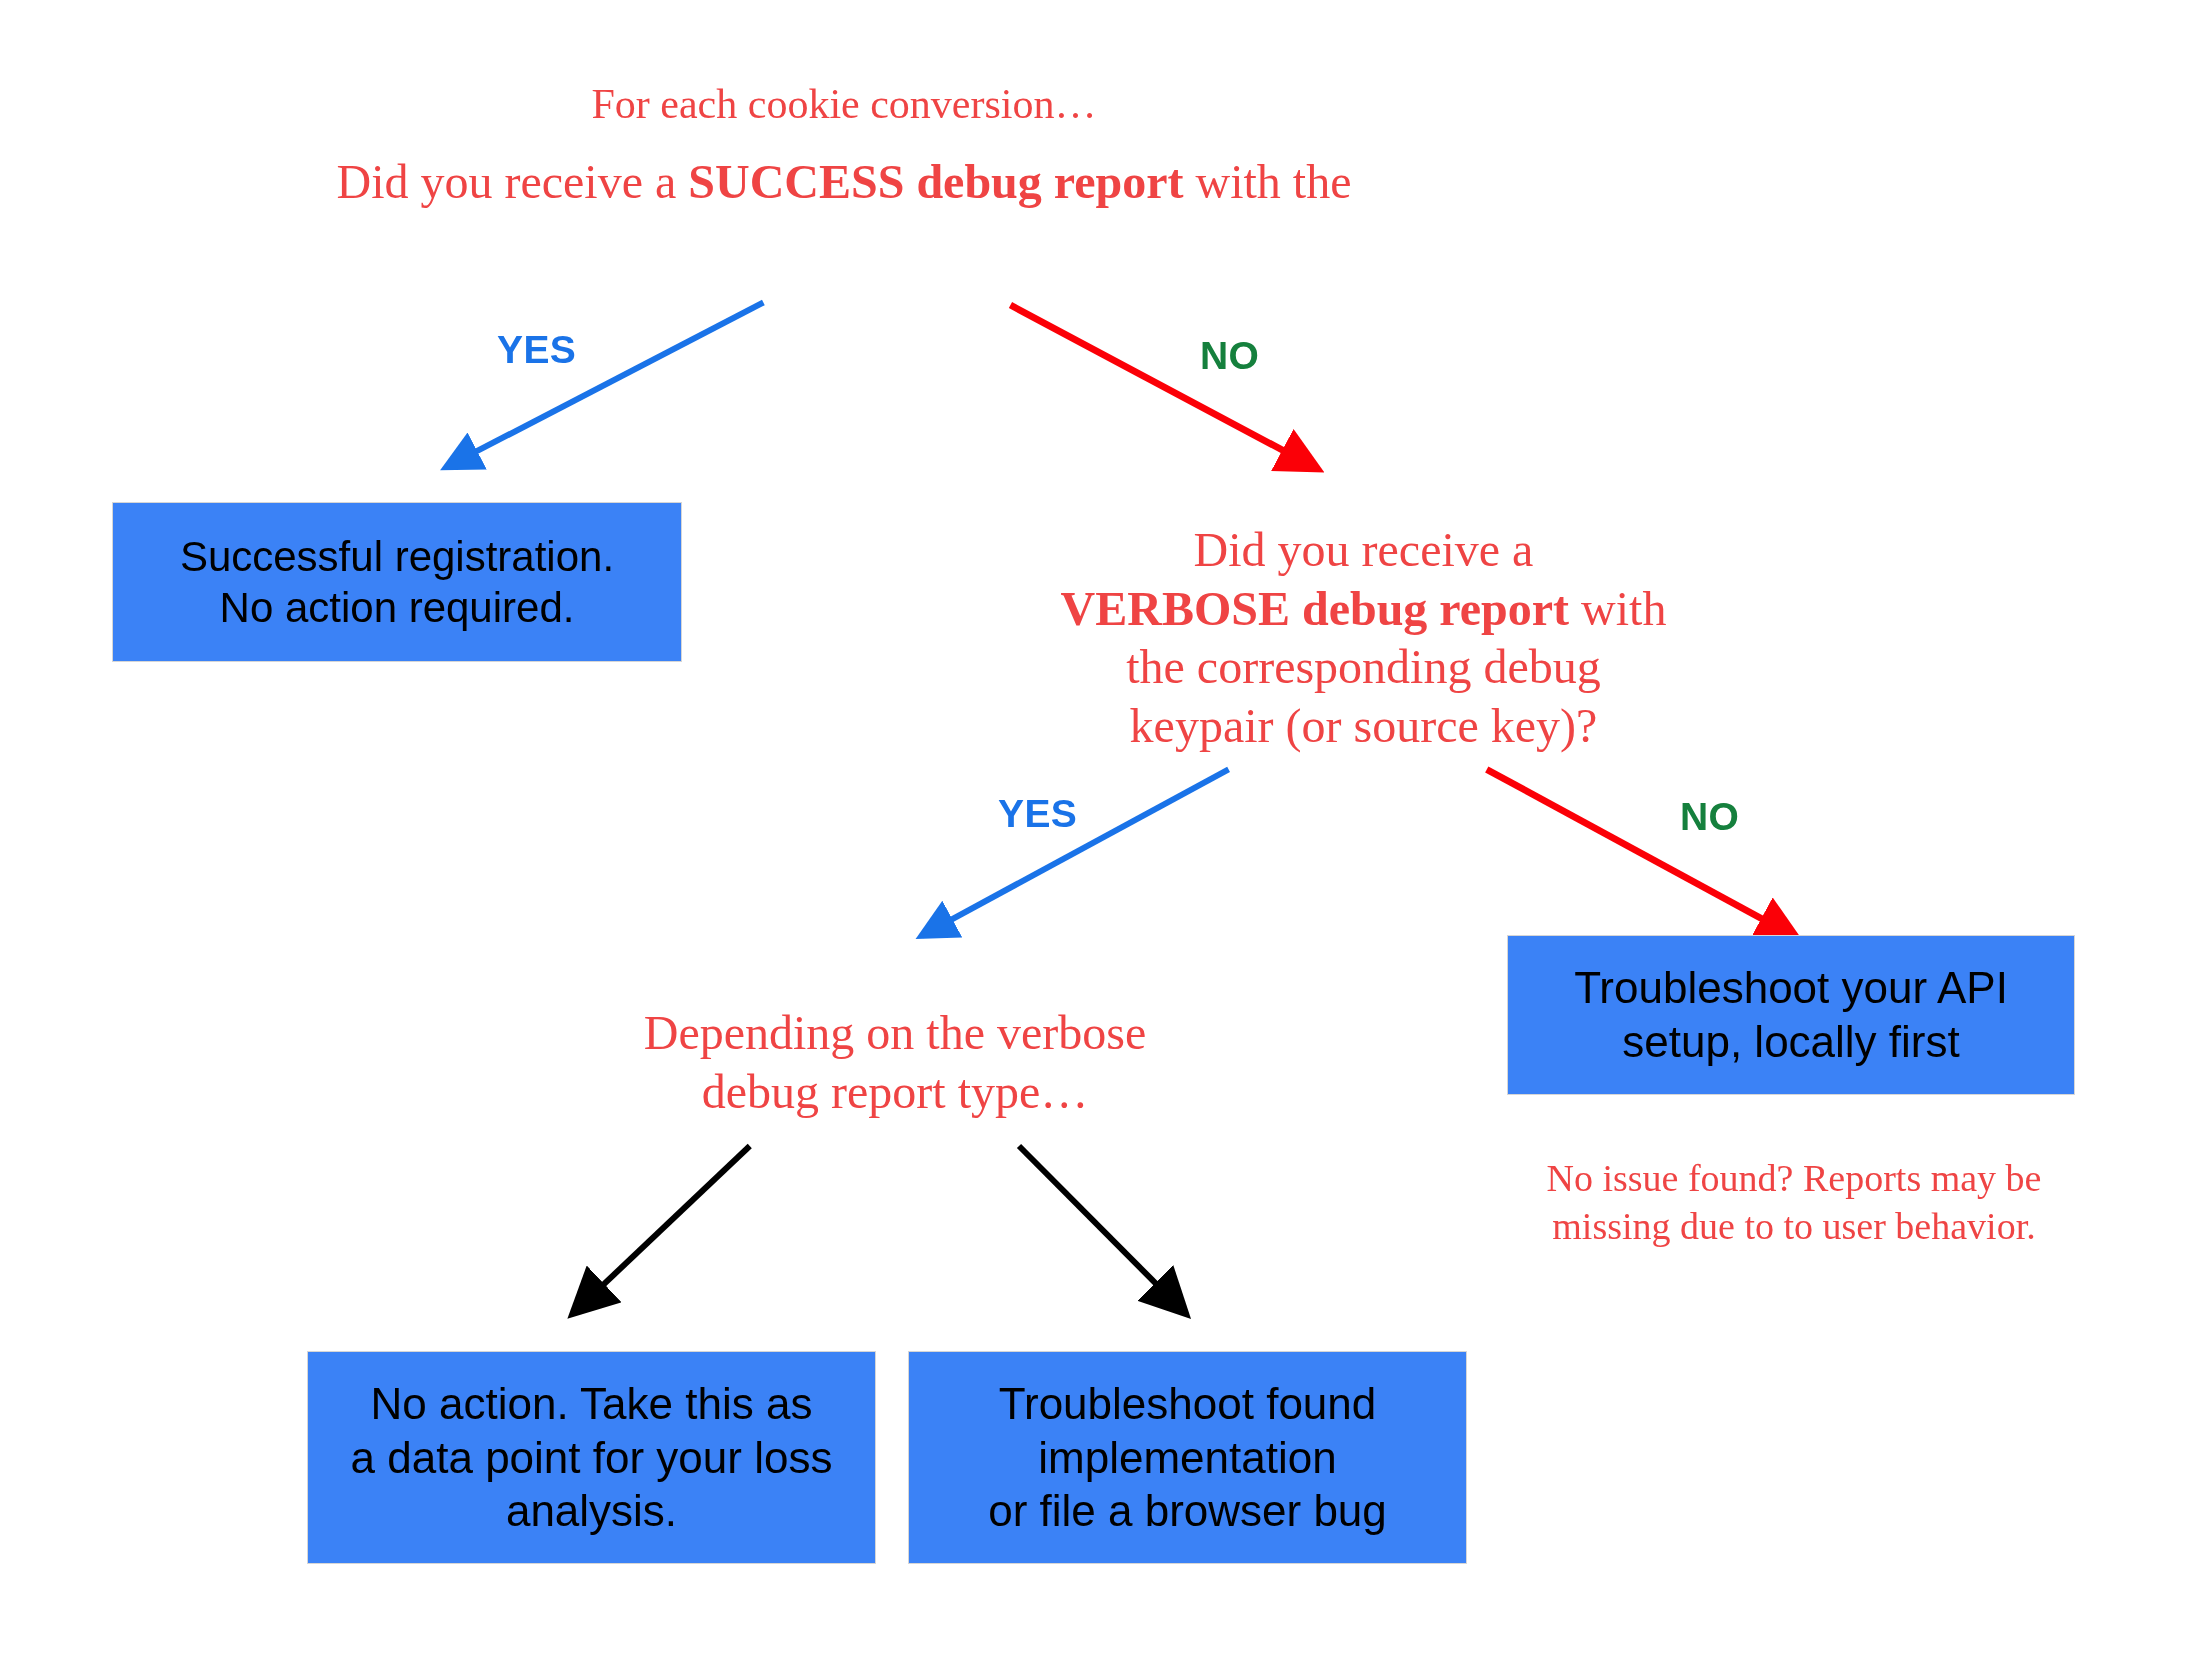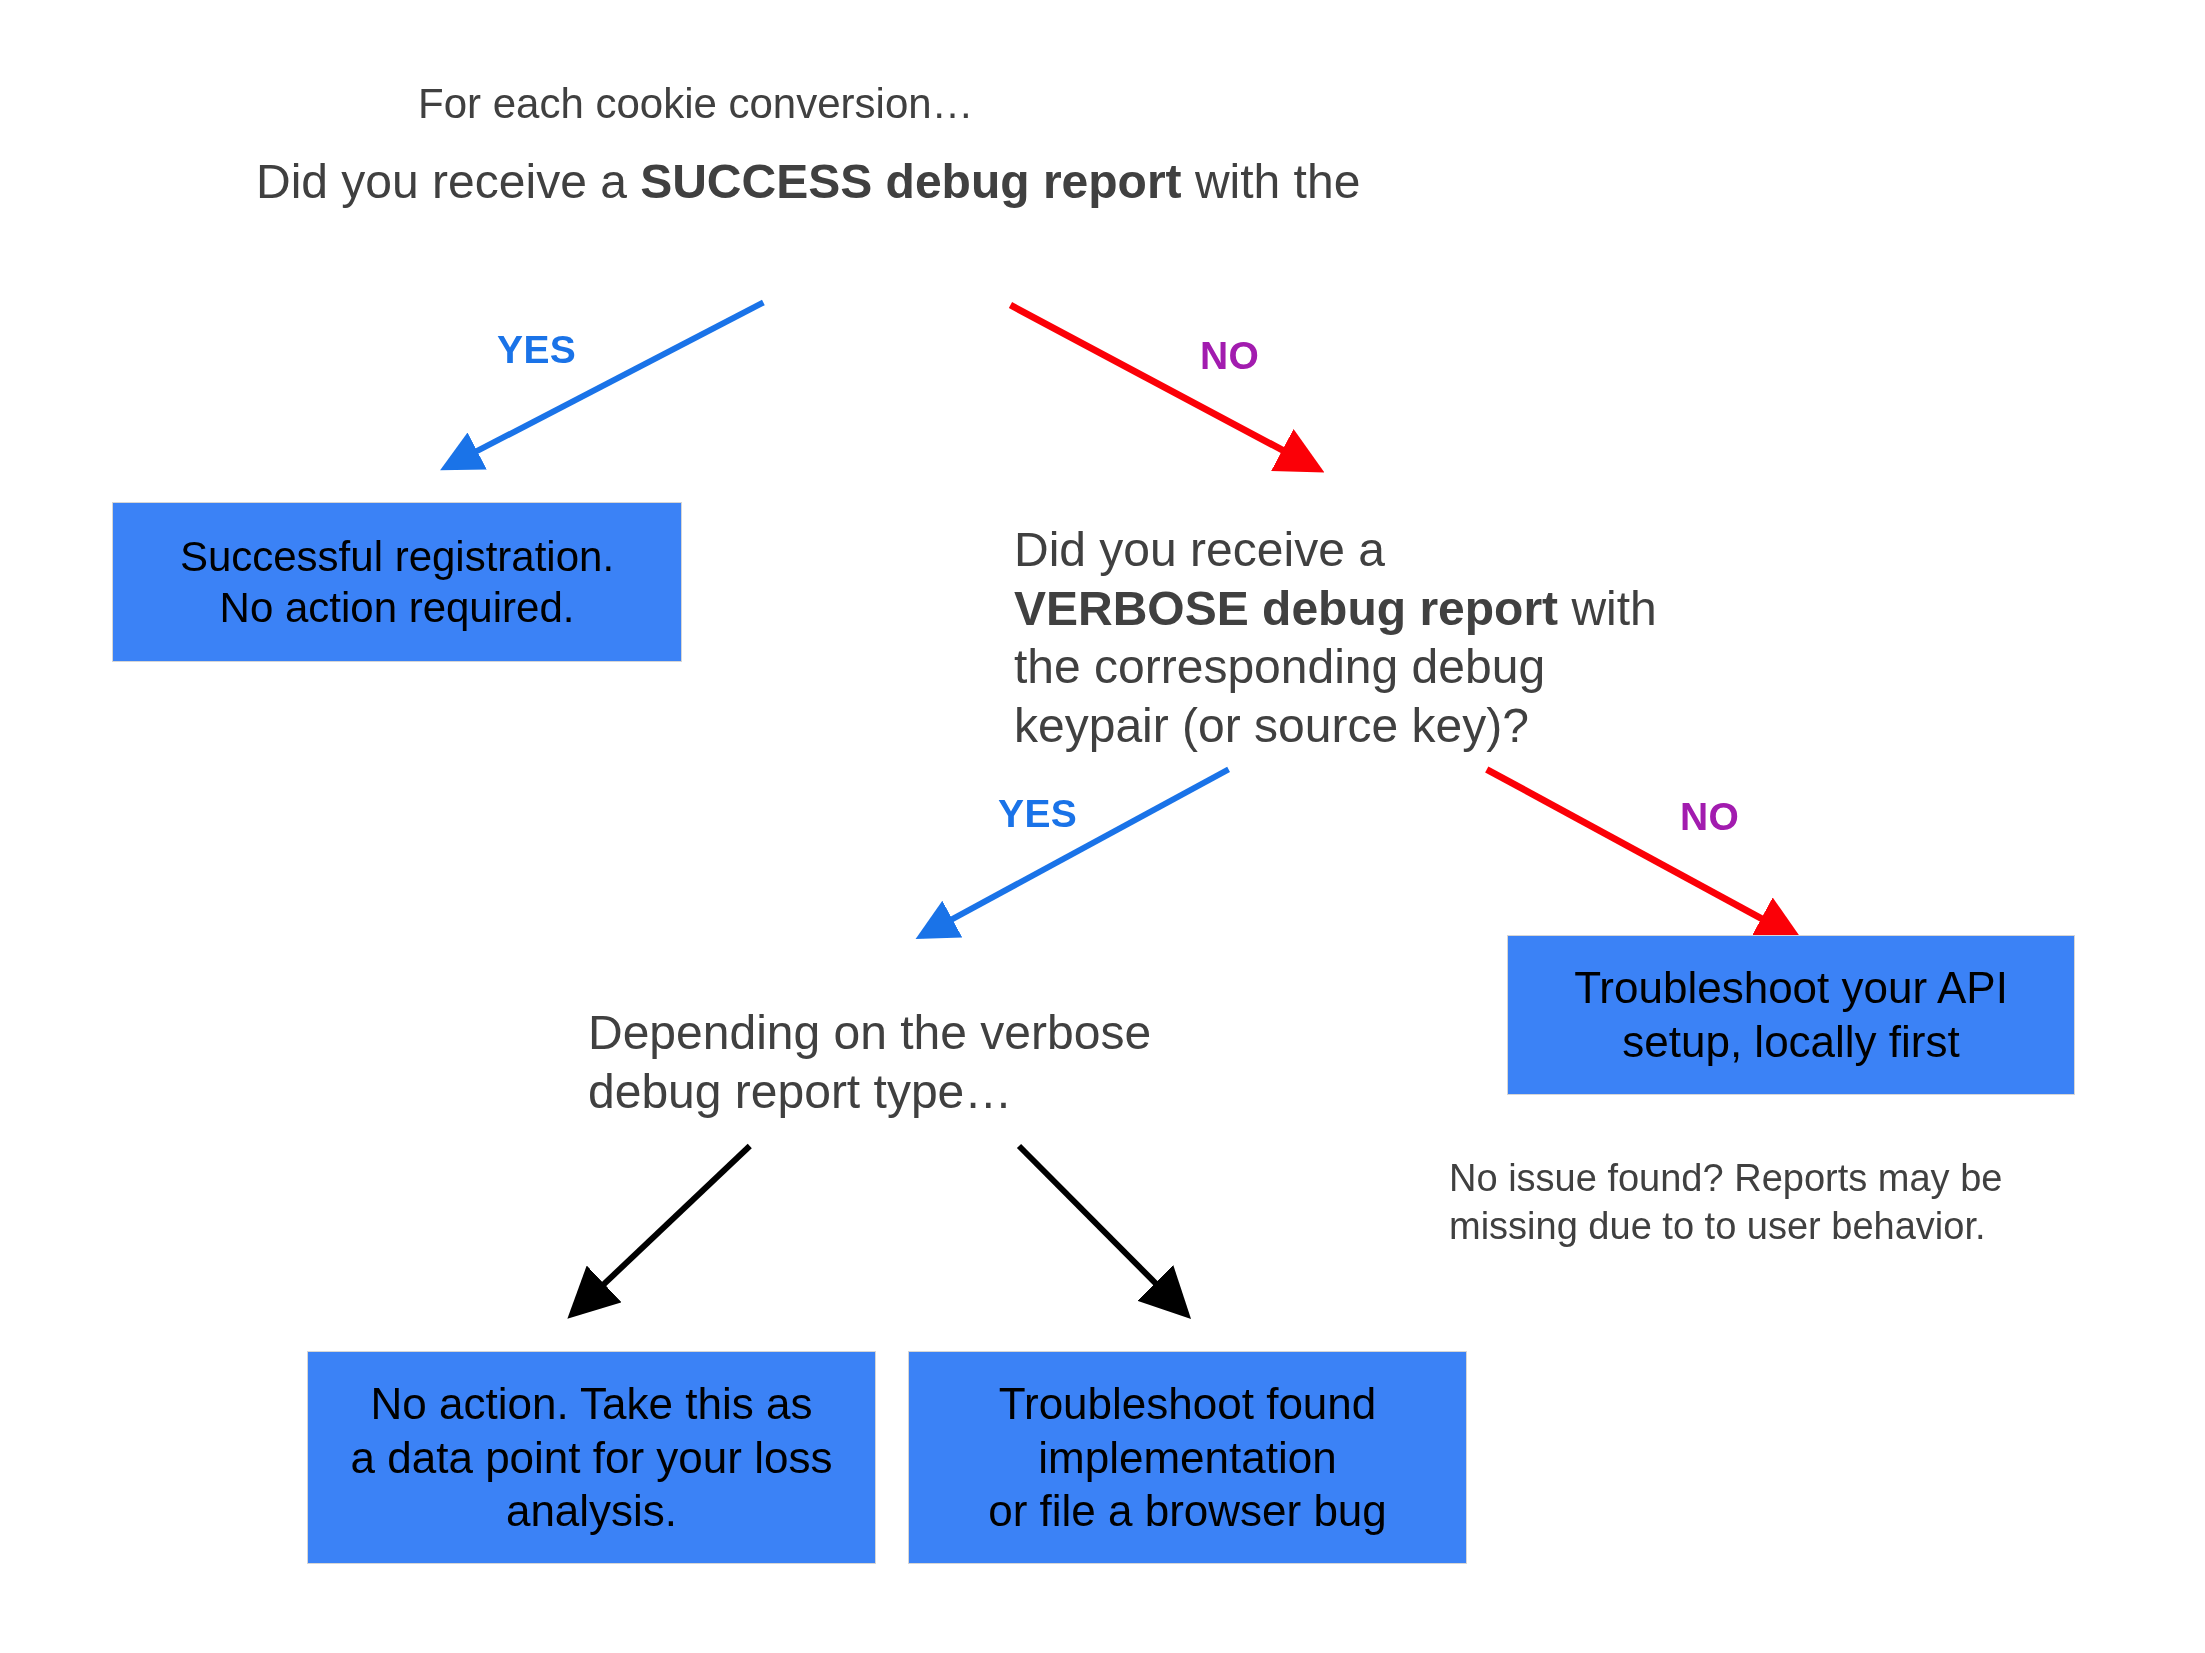--- a/index.html
+++ b/index.html
@@ -38,21 +38,23 @@
     align-items: center;
     justify-content: center;
     text-align: center;
     font-size: 42px;
     line-height: 1.22;
     color: #000000;
     padding: 5.1px 12px;
   }
   
   .text-block {
-    color: #404040;
+    text-align: center;
+    color: #ef4444;
+    font-family: Liberation Serif, serif;
   }
   .t-title {
     font-size: 42px;
     line-height: 1.24;
   }
   .t-question {
     font-size: 48px;
     line-height: 1.22;
   }
   .t-caption {
@@ -65,21 +67,21 @@
   }
   
   .edge-label {
     position: absolute;
     font-size: 39px;
     font-weight: bold;
     letter-spacing: 0.4px;
     white-space: nowrap;
   }
   .lbl-yes { color: #1a73e8; margin-left: 16px; }
-  .lbl-no  { color: #a21caf; }
+  .lbl-no  { color: #15803d; }
   b { font-weight: bold; }
 </style>
 </head>
 <body>
 
 <div id="canvas">
 
   <svg id="edges" viewBox="0 0 2588 1940" width="2205" height="1653" xmlns="http://www.w3.org/2000/svg">
     <defs>
       <marker id="arrow-blue" markerWidth="7" markerHeight="7" refX="5.8" refY="3.5" orient="auto" markerUnits="strokeWidth">

